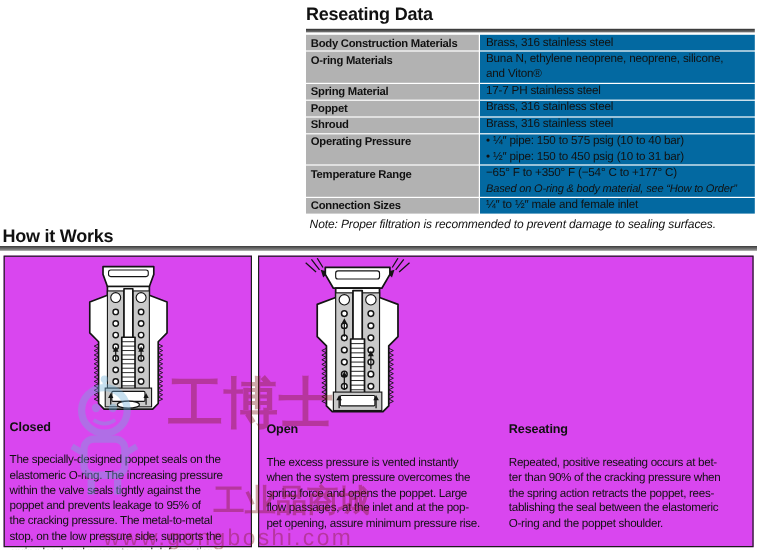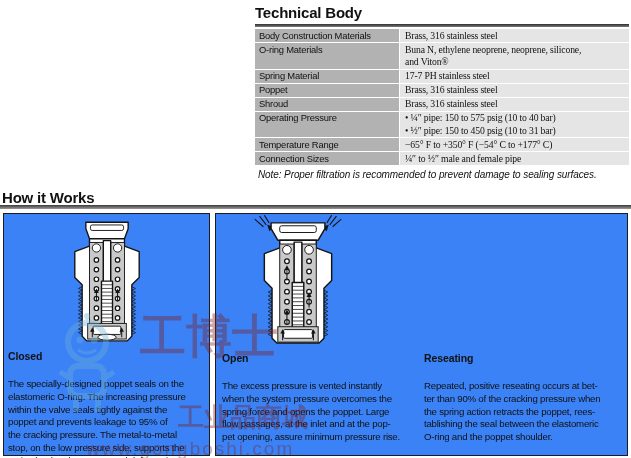--- a/index.html
+++ b/index.html
@@ -9,36 +9,36 @@
     font-family:"Liberation Sans", sans-serif; color:#111; overflow:hidden;
   }
   .lines { white-space:pre-line; display:block; }
 
   
   .tech { position:absolute; left:255px; top:4px; width:374px; }
   .tech-title { font-size:15px; font-weight:bold; letter-spacing:-0.2px; margin-bottom:3px; }
   .title-rule { height:3px; background:linear-gradient(#2d2d2d,#7c7c7c); margin-bottom:2px; }
   .tech-table { display:grid; grid-template-columns:144px 1fr; gap:1px; background:#ffffff; }
   .t-label {
-    background:#b2b2b2; font-size:9.4px; font-weight:normal; letter-spacing:-0.2px;
+    background:#b2b2b2; font-size:9.4px; font-weight:bold; letter-spacing:-0.2px;
     line-height:12.5px; padding:0.5px 0 0 4px;
   }
   .t-value {
-    background:#e5e5e5; font-size:9.7px; letter-spacing:-0.15px;
-    line-height:12.5px; padding:0.5px 0 0 5px; white-space:pre;font-family:Liberation Serif, serif;
+    background:#0369a1; font-size:9.7px; letter-spacing:-0.15px;
+    line-height:12.5px; padding:0.5px 0 0 5px; white-space:pre;
   }
   .t-value .lines { white-space:pre; }
   .t-note-inline { display:block; font-style:italic; font-size:9.2px; letter-spacing:-0.15px; }
   .tech-note { font-style:italic; font-size:10px; letter-spacing:-0.1px; margin-top:4px; padding-left:3px; }
 
   
   .hiw-title { position:absolute; left:2px; top:189px; font-size:15px; font-weight:bold; letter-spacing:-0.2px; }
   .full-rule { position:absolute; left:0; top:205px; width:631px; height:4px; background:linear-gradient(#3a3a3a,#9a9a9a); }
 
-  .box { position:absolute; top:213px; height:243px; border:1.5px solid #1c1c1c; background:#3b82f6; }
+  .box { position:absolute; top:213px; height:243px; border:1.5px solid #1c1c1c; background:#d946ef; }
   .box-left { left:3px; width:207px; }
   .box-right { left:215px; width:413px; }
 
   .diagram { position:absolute; }
   .diagram-closed { left:57px; top:6px; }
   .diagram-open { left:32px; top:1px; }
 
   .txt-col { position:absolute; width:198px; }
   .closed-col { left:4px; top:136px; width:199px; }
   .open-col { left:6px; top:138px; width:196px; }
@@ -63,41 +63,41 @@
   .wm-big { position:absolute; left:92px; top:2px; font-size:46px; font-weight:bold; }
   .wm-sub { position:absolute; left:130px; top:96px; font-size:26px; font-weight:bold; }
   .wm-url { position:absolute; left:38px; top:134px; font-size:19px; letter-spacing:2px; }
 </style>
 </head>
 <body>
 
 <div class="page">
 
   <div class="tech">
-    <div class="tech-title">Technical Body</div>
+    <div class="tech-title">Reseating Data</div>
     <div class="title-rule"></div>
     <div class="tech-table">
       <div class="t-label">Body Construction Materials</div>
       <div class="t-value"><span class="lines">Brass, 316 stainless steel</span></div>
       <div class="t-label">O-ring Materials</div>
       <div class="t-value"><span class="lines">Buna N, ethylene neoprene, neoprene, silicone,
 and Viton®</span></div>
       <div class="t-label">Spring Material</div>
       <div class="t-value"><span class="lines">17-7 PH stainless steel</span></div>
       <div class="t-label">Poppet</div>
       <div class="t-value"><span class="lines">Brass, 316 stainless steel</span></div>
       <div class="t-label">Shroud</div>
       <div class="t-value"><span class="lines">Brass, 316 stainless steel</span></div>
       <div class="t-label">Operating Pressure</div>
       <div class="t-value"><span class="lines">• ¼″ pipe: 150 to 575 psig (10 to 40 bar)
 • ½″ pipe: 150 to 450 psig (10 to 31 bar)</span></div>
       <div class="t-label">Temperature Range</div>
-      <div class="t-value"><span class="lines">−65° F to +350° F (−54° C to +177° C)</span></div>
+      <div class="t-value"><span class="lines">−65° F to +350° F (−54° C to +177° C)</span><span class="t-note-inline">Based on O-ring &amp; body material, see “How to Order”</span></div>
       <div class="t-label">Connection Sizes</div>
-      <div class="t-value"><span class="lines">¼″ to ½″ male and female pipe</span></div>
+      <div class="t-value"><span class="lines">¼″ to ½″ male and female inlet</span></div>
     </div>
     <div class="tech-note">Note: Proper filtration is recommended to prevent damage to sealing surfaces.</div>
   </div>
 
   <div class="hiw-title">How it Works</div>
   <div class="full-rule"></div>
 
   <div class="box box-left">
     <svg class="diagram diagram-closed" width="92" height="124" viewBox="0 0 100 134">
       <path class="outline" d="M27,2 H73 V9 L69,20 H31 L27,9 Z"></path>

